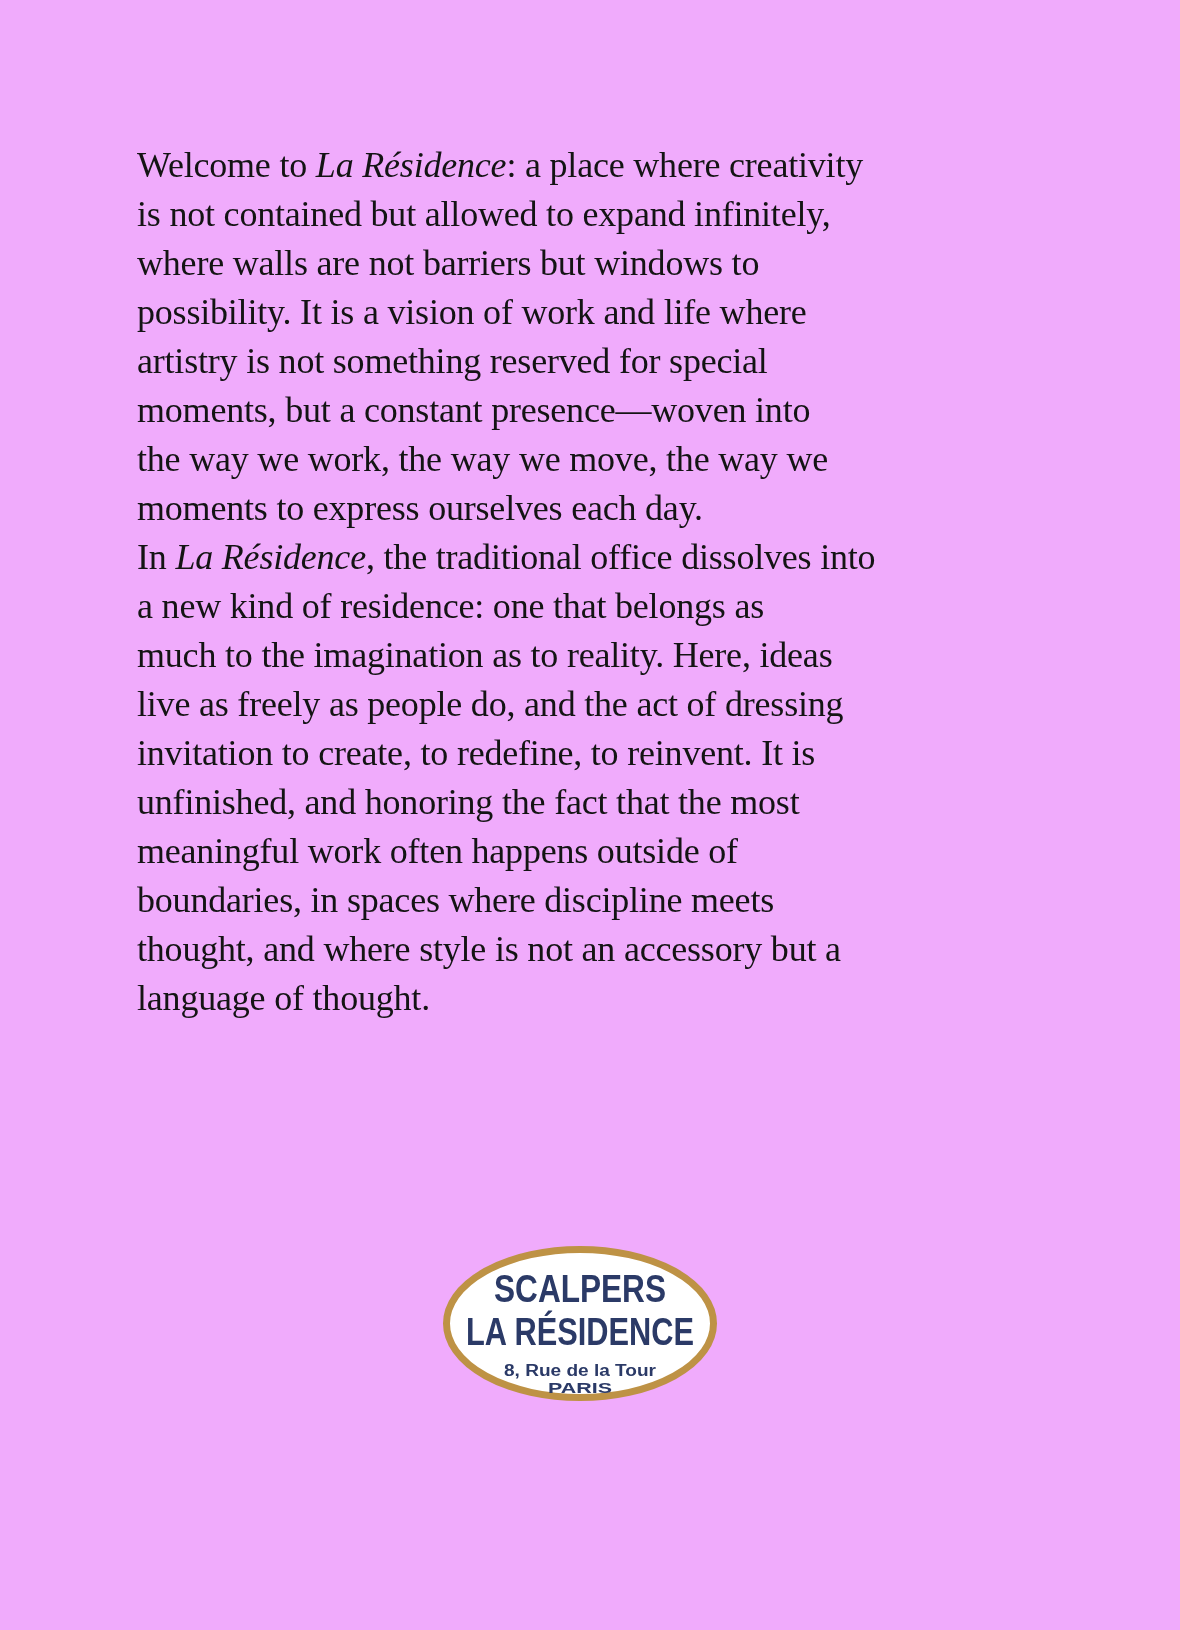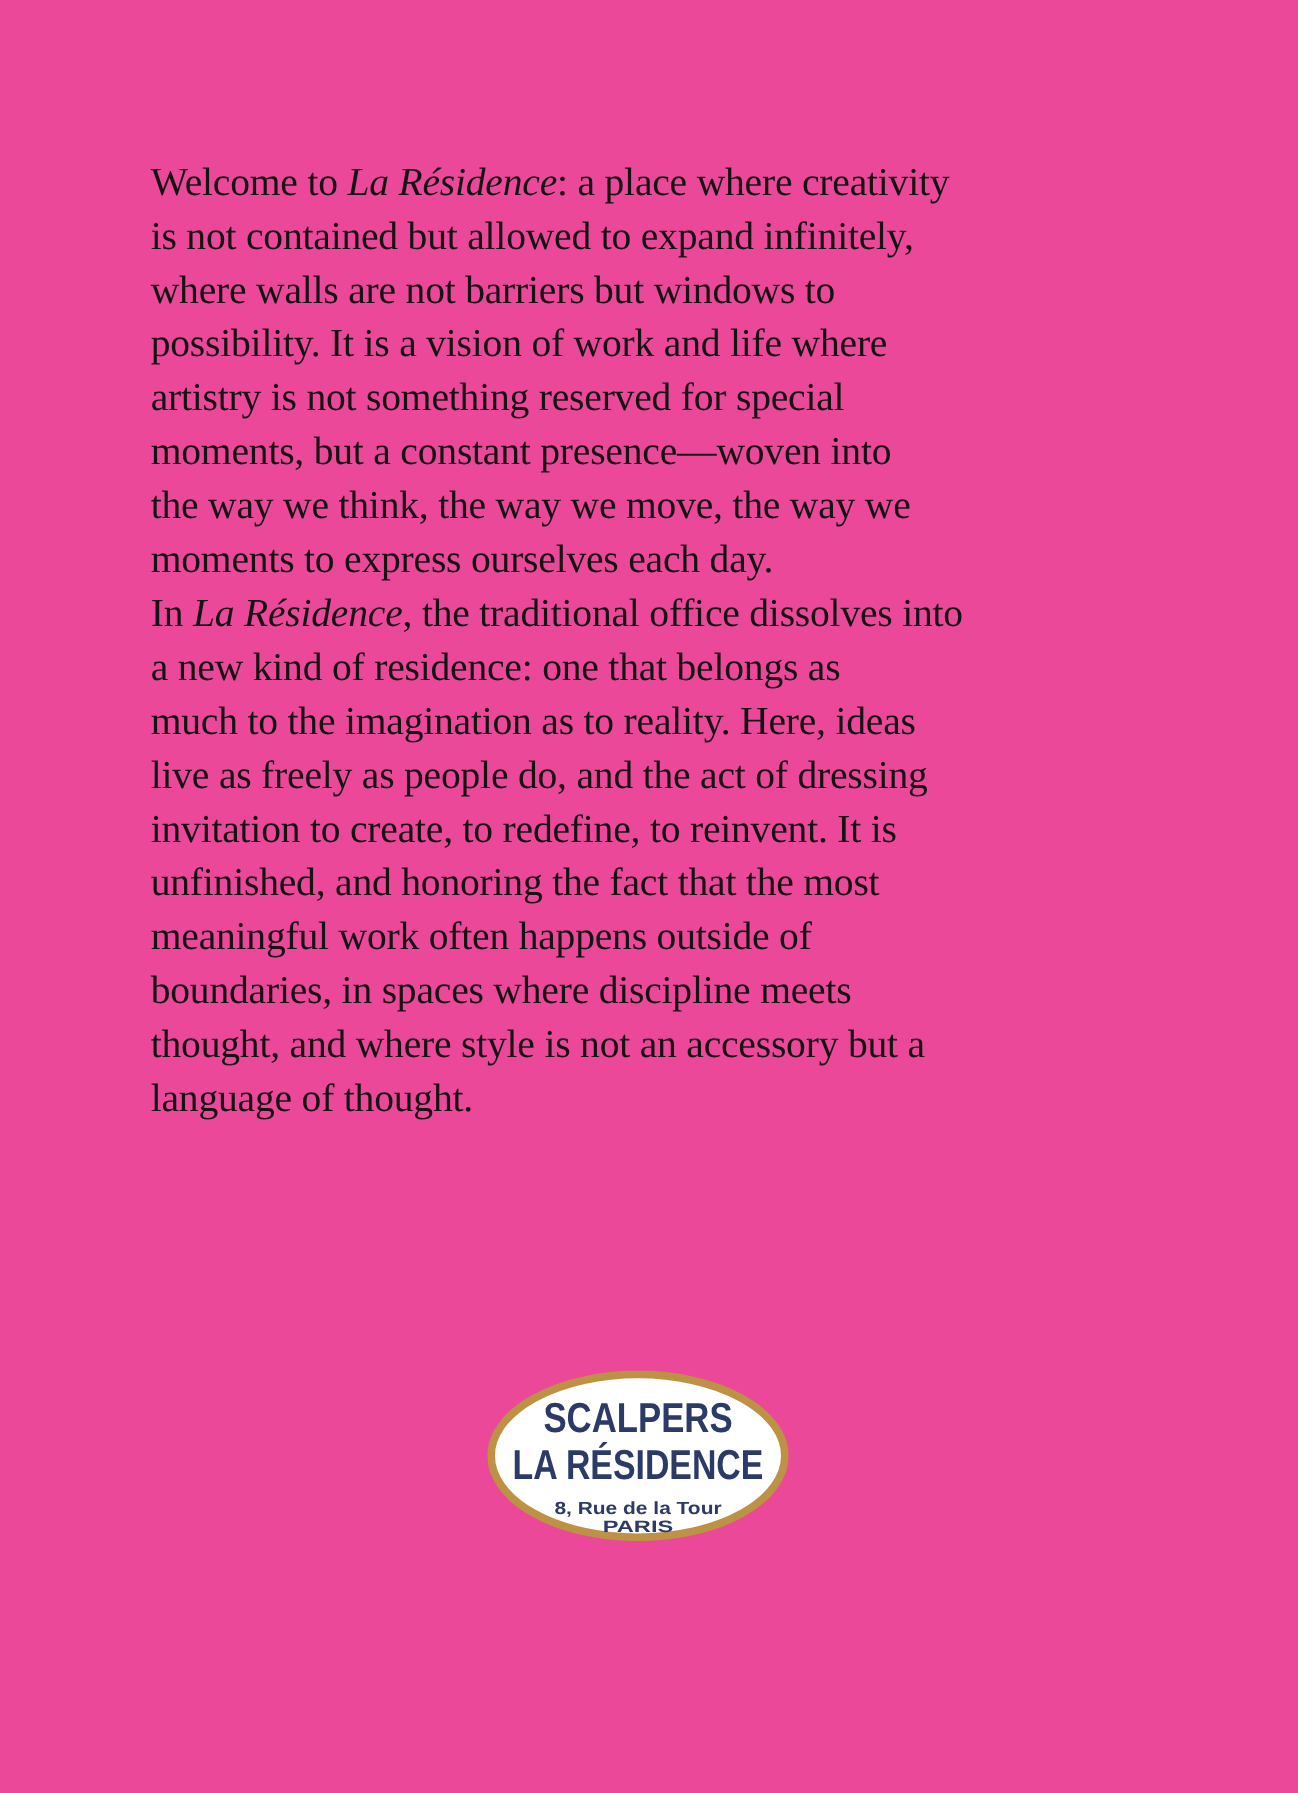--- a/index.html
+++ b/index.html
@@ -1,21 +1,21 @@
 <!DOCTYPE html>
 <html><head>
 <meta charset="utf-8">
 <style>
   * { margin: 0; padding: 0; box-sizing: border-box; }
   html, body { background: #ffffff; }
   .page {
     position: relative;
     width: 1180px;
     height: 1630px;
-    background: #ec4899;
+    background: #f0abfc;
     overflow: hidden;
     font-family: "Liberation Serif", serif;
   }
   .document-body {
     position: absolute;
     left: 137px;
     top: 141px;
     width: 880px;
     color: #141414;
     font-size: 36px;
@@ -48,21 +48,21 @@
 <div class="page">
 
   <div class="document-body">
       <div class="para">
         <div class="line"><span>Welcome to </span><em>La Résidence</em><span>: a place where creativity</span></div>
         <div class="line"><span>is not contained but allowed to expand infinitely,</span></div>
         <div class="line"><span>where walls are not barriers but windows to</span></div>
         <div class="line"><span>possibility. It is a vision of work and life where</span></div>
         <div class="line"><span>artistry is not something reserved for special</span></div>
         <div class="line"><span>moments, but a constant presence—woven into</span></div>
-        <div class="line"><span>the way we think, the way we move, the way we</span></div>
+        <div class="line"><span>the way we work, the way we move, the way we</span></div>
         <div class="line"><span>moments to express ourselves each day.</span></div>
       </div>
       <div class="para">
         <div class="line"><span>In </span><em>La Résidence</em><span>, the traditional office dissolves into</span></div>
         <div class="line"><span>a new kind of residence: one that belongs as</span></div>
         <div class="line"><span>much to the imagination as to reality. Here, ideas</span></div>
         <div class="line"><span>live as freely as people do, and the act of dressing</span></div>
         <div class="line"><span>invitation to create, to redefine, to reinvent. It is</span></div>
         <div class="line"><span>unfinished, and honoring the fact that the most</span></div>
         <div class="line"><span>meaningful work often happens outside of</span></div>

